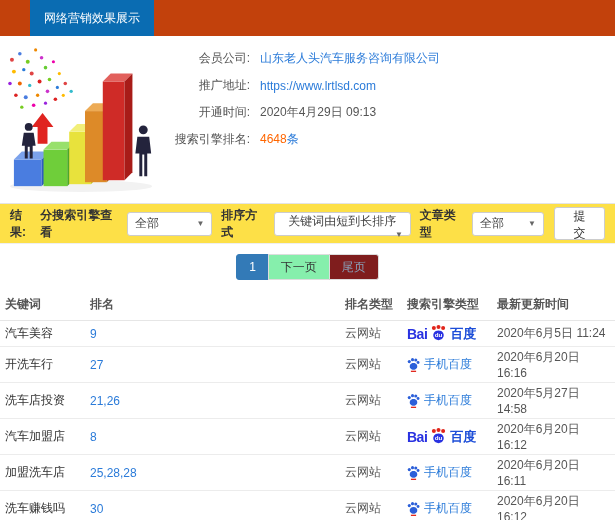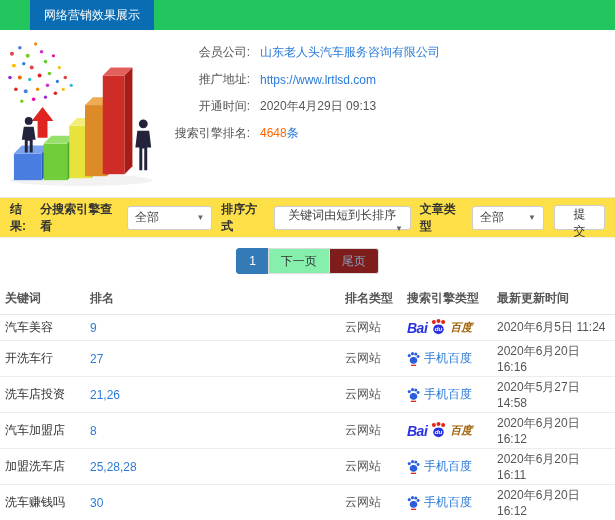--- a/index.html
+++ b/index.html
@@ -3,21 +3,21 @@
 <meta charset="utf-8">
 <style>
   * { margin:0; padding:0; box-sizing:border-box; }
   html,body { width:615px; height:520px; }
   body {
     background:#fff;
     font-family:"Liberation Sans","DejaVu Sans",sans-serif;
     font-size:12px; color:#333; overflow:hidden;
   }
   
-  .topbar { height:30px; background:#22c55e; display:flex; align-items:stretch; }
+  .topbar { height:36px; background:#c2410c; display:flex; align-items:stretch; }
   .topbar-tab { margin-left:30px; background:#0a6cb2; color:#fff; display:flex; align-items:center; padding:0 14px; font-size:12px; cursor:pointer; }
   
   .hero { display:flex; height:167px; }
   .promo { width:172px; flex:none; padding:4px 0 0 2px; }
   .info { flex:1; padding-top:14px; }
   .info-row { display:flex; align-items:center; margin-bottom:10px; height:17px; }
   .info-label { width:78px; text-align:right; color:#555; flex:none; }
   .info-value { margin-left:10px; }
   .link { color:#2b7bd9; text-decoration:none; cursor:pointer; }
   .plain { color:#555; }
@@ -26,40 +26,40 @@
   
   .filterbar { height:41px; background:#fde047; border-top:1px solid #e4e4e4; border-bottom:1px solid #efefef; display:flex; align-items:center; padding:0 10px; }
   .result-label { font-weight:bold; color:#333; }
   .filter-controls { margin-left:auto; display:flex; align-items:center; gap:6px; }
   .f-label { font-weight:bold; color:#333; margin-left:3px; }
   .select { background:#fff; border:1px solid #ccc; border-radius:3px; height:24px; display:flex; align-items:center; padding:0 7px; color:#444; cursor:pointer; }
   .select .caret { margin-left:auto; color:#666; font-size:8px; padding-left:6px; }
   .sel-engine { width:88px; }
   .sel-sort { width:142px;flex-direction:column; }
   .sel-article { width:74px; }
-  .submit-btn { height:25px; background:#fff; border:1px solid #ccc; border-radius:3px; padding:0 13px; color:#333; font-size:12px; cursor:pointer; margin-left:4px; font-family:inherit; }
+  .submit-btn { height:33px; background:#fff; border:1px solid #ccc; border-radius:3px; padding:0 13px; color:#333; font-size:12px; cursor:pointer; margin-left:4px; font-family:inherit; }
   
   .pagination { display:flex; justify-content:center; margin:10px 0 9px; }
   .page-item { border:1px solid #ddd; padding:5px 12px; font-size:12px; cursor:pointer; background:#7f1d1d; line-height:14px; }
   .page-item + .page-item { margin-left:-1px; }
   .page-current { background:#337ab7; border-color:#337ab7; color:#fff; border-radius:3px 0 0 3px; }
   .page-next { background:#86efac; color:#333; }
   .page-last { color:#8aa0b8; border-radius:0 3px 3px 0; }
   
   table { width:100%; border-collapse:collapse; table-layout:fixed; }
   th { text-align:left; font-weight:bold; color:#555; padding:7px 5px; border-bottom:1px solid #e6e6e6; font-size:12px; }
   td { padding:2px 5px; height:26px; border-bottom:1px solid #ececec; font-size:12px; vertical-align:middle; }
   .col-kw { width:85px; } .col-rank { width:255px; } .col-type { width:62px; } .col-eng { width:90px; } .col-date { width:123px; }
   .td-keyword { color:#333; }
   .td-rank { color:#2b7bd9; cursor:pointer; }
   .td-type { color:#555; }
   .td-date { color:#555; }
-  .bd-logo { display:inline-flex; align-items:center; gap:3px;font-style:italic; }
+  .bd-logo { display:inline-flex; align-items:center; gap:3px; }
   .bd-bai { color:#2932e1; font-weight:bold; font-size:14px; letter-spacing:-0.5px; }
-  .bd-cn { color:#a16207; font-weight:bold; font-size:11px; }
+  .bd-cn { color:#1d4ed8; font-weight:bold; font-size:13px; }
   .mb-logo { display:inline-flex; align-items:center; gap:4px; }
   .mb-text { color:#2b7bd9; font-size:12px; }
 </style>
 </head>
 <body>
 
 <div class="topbar">
   <div class="topbar-tab">
     <span>网络营销效果展示</span>
   </div>

